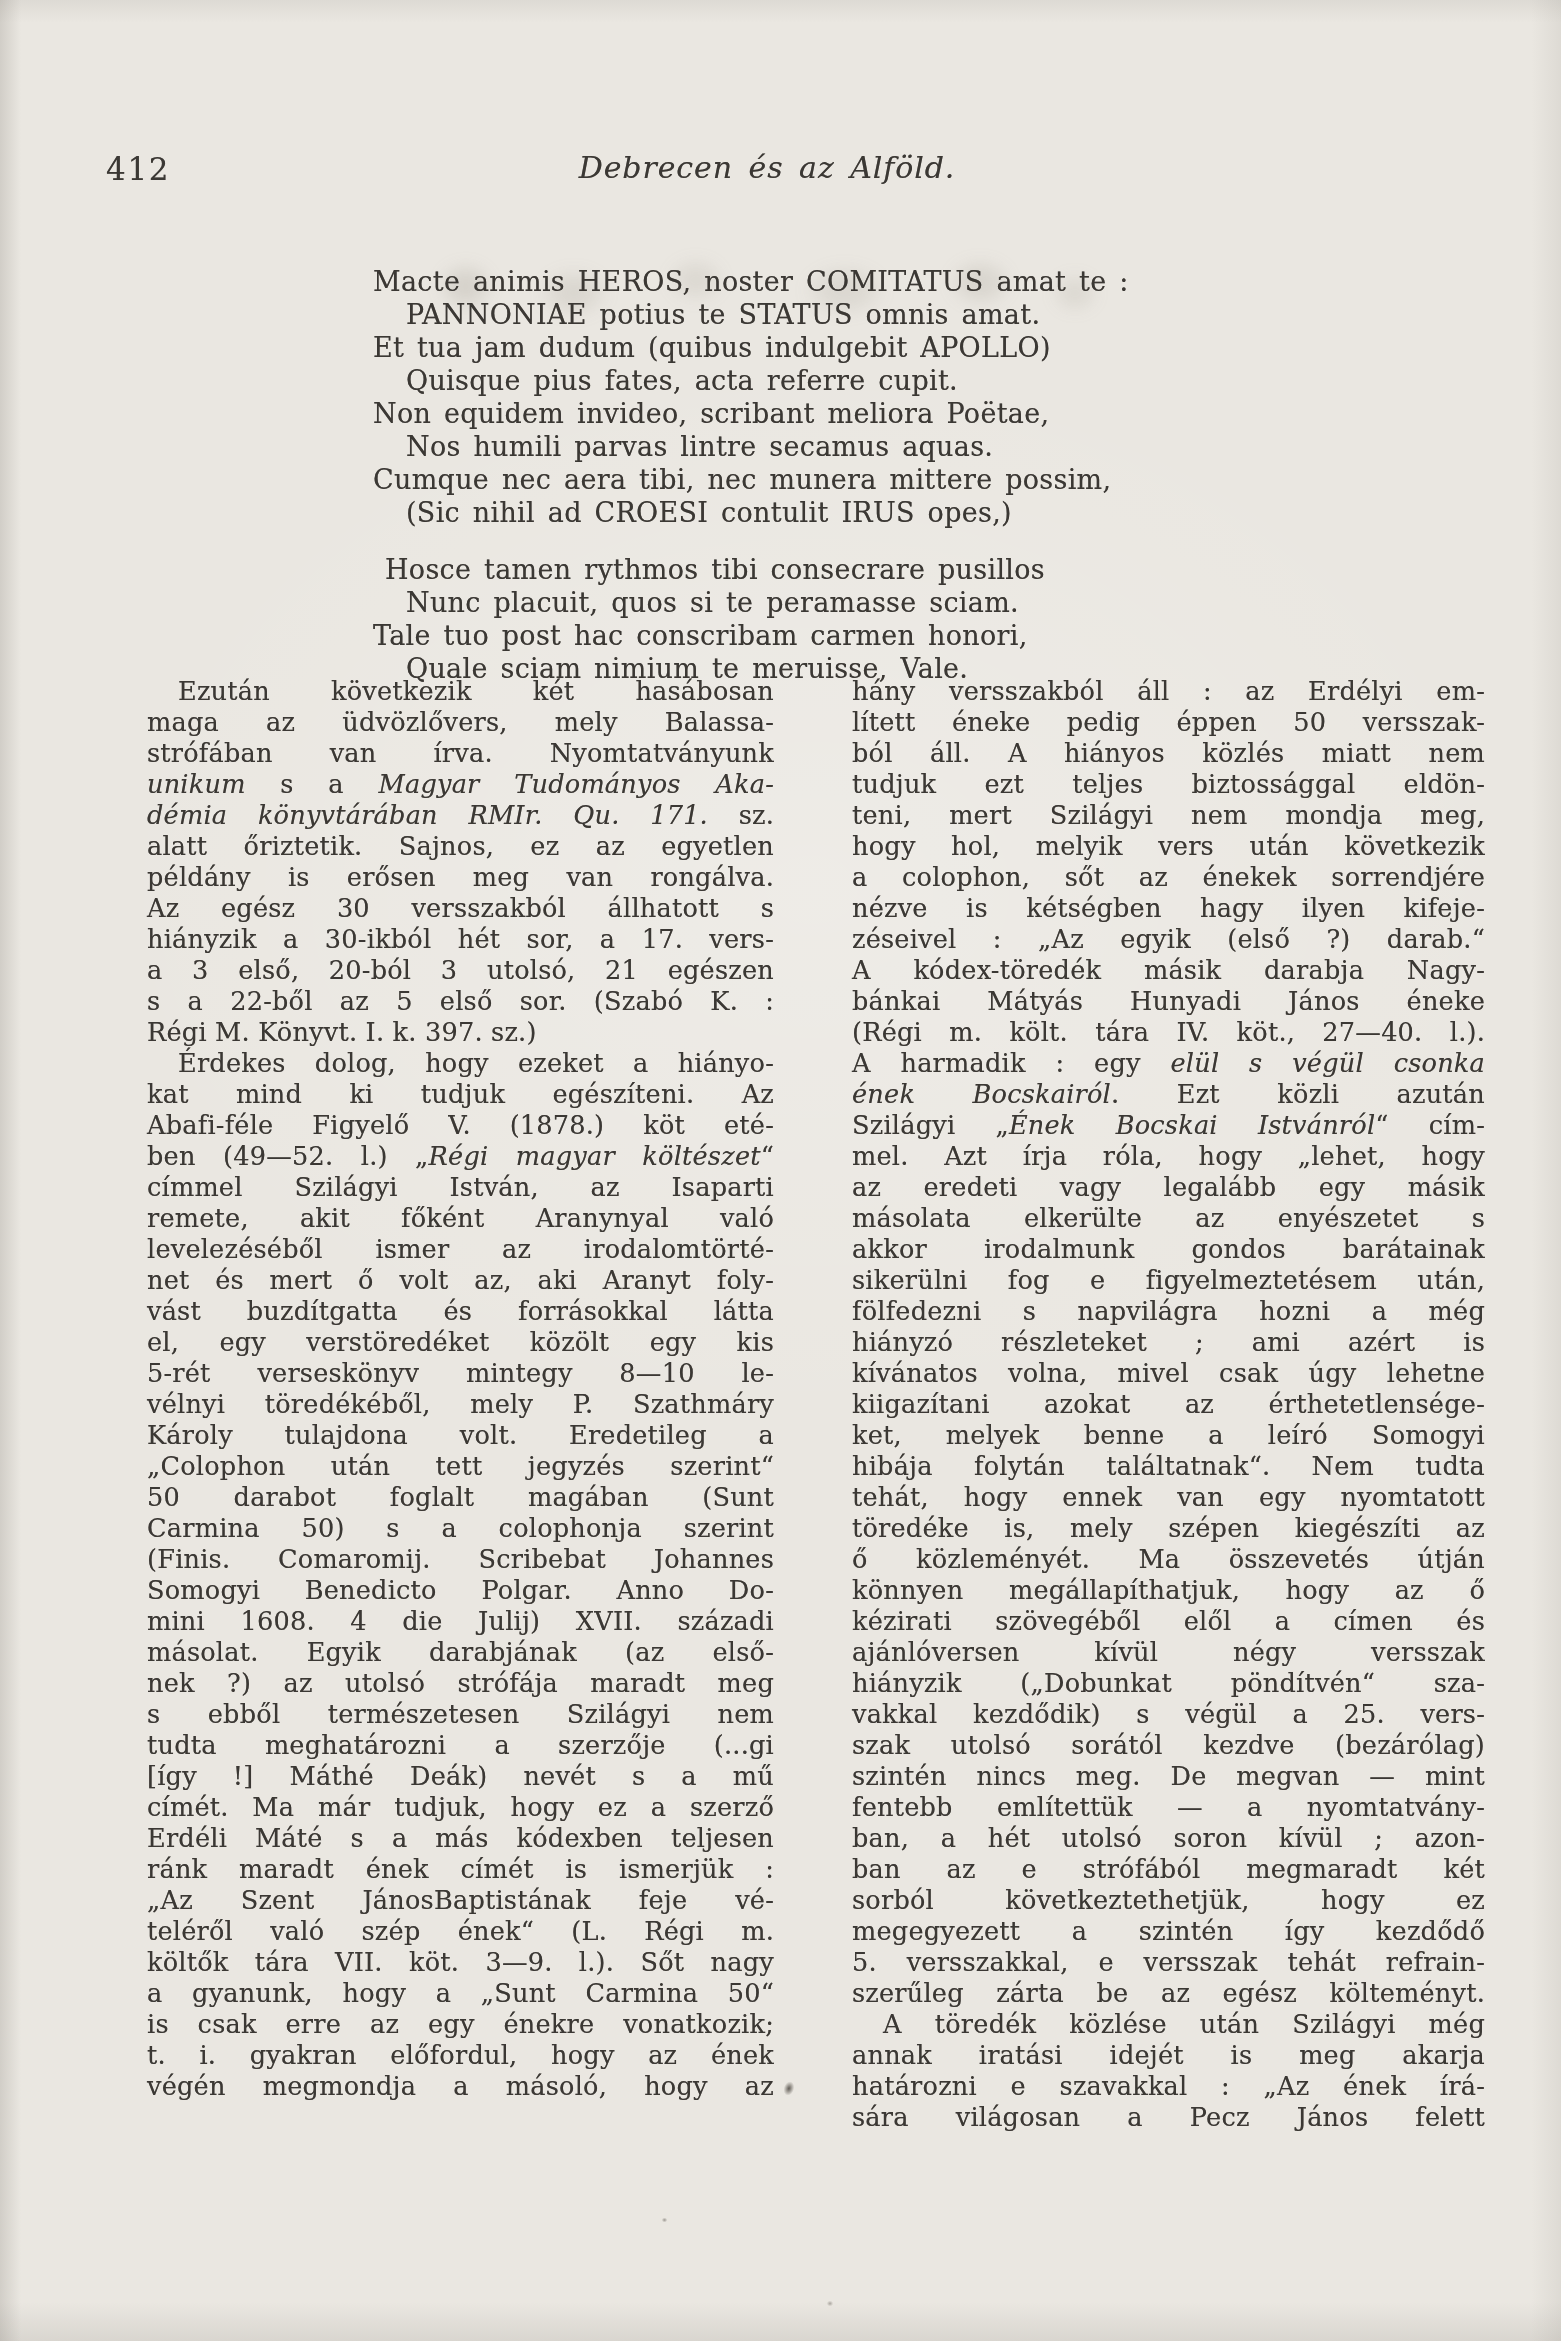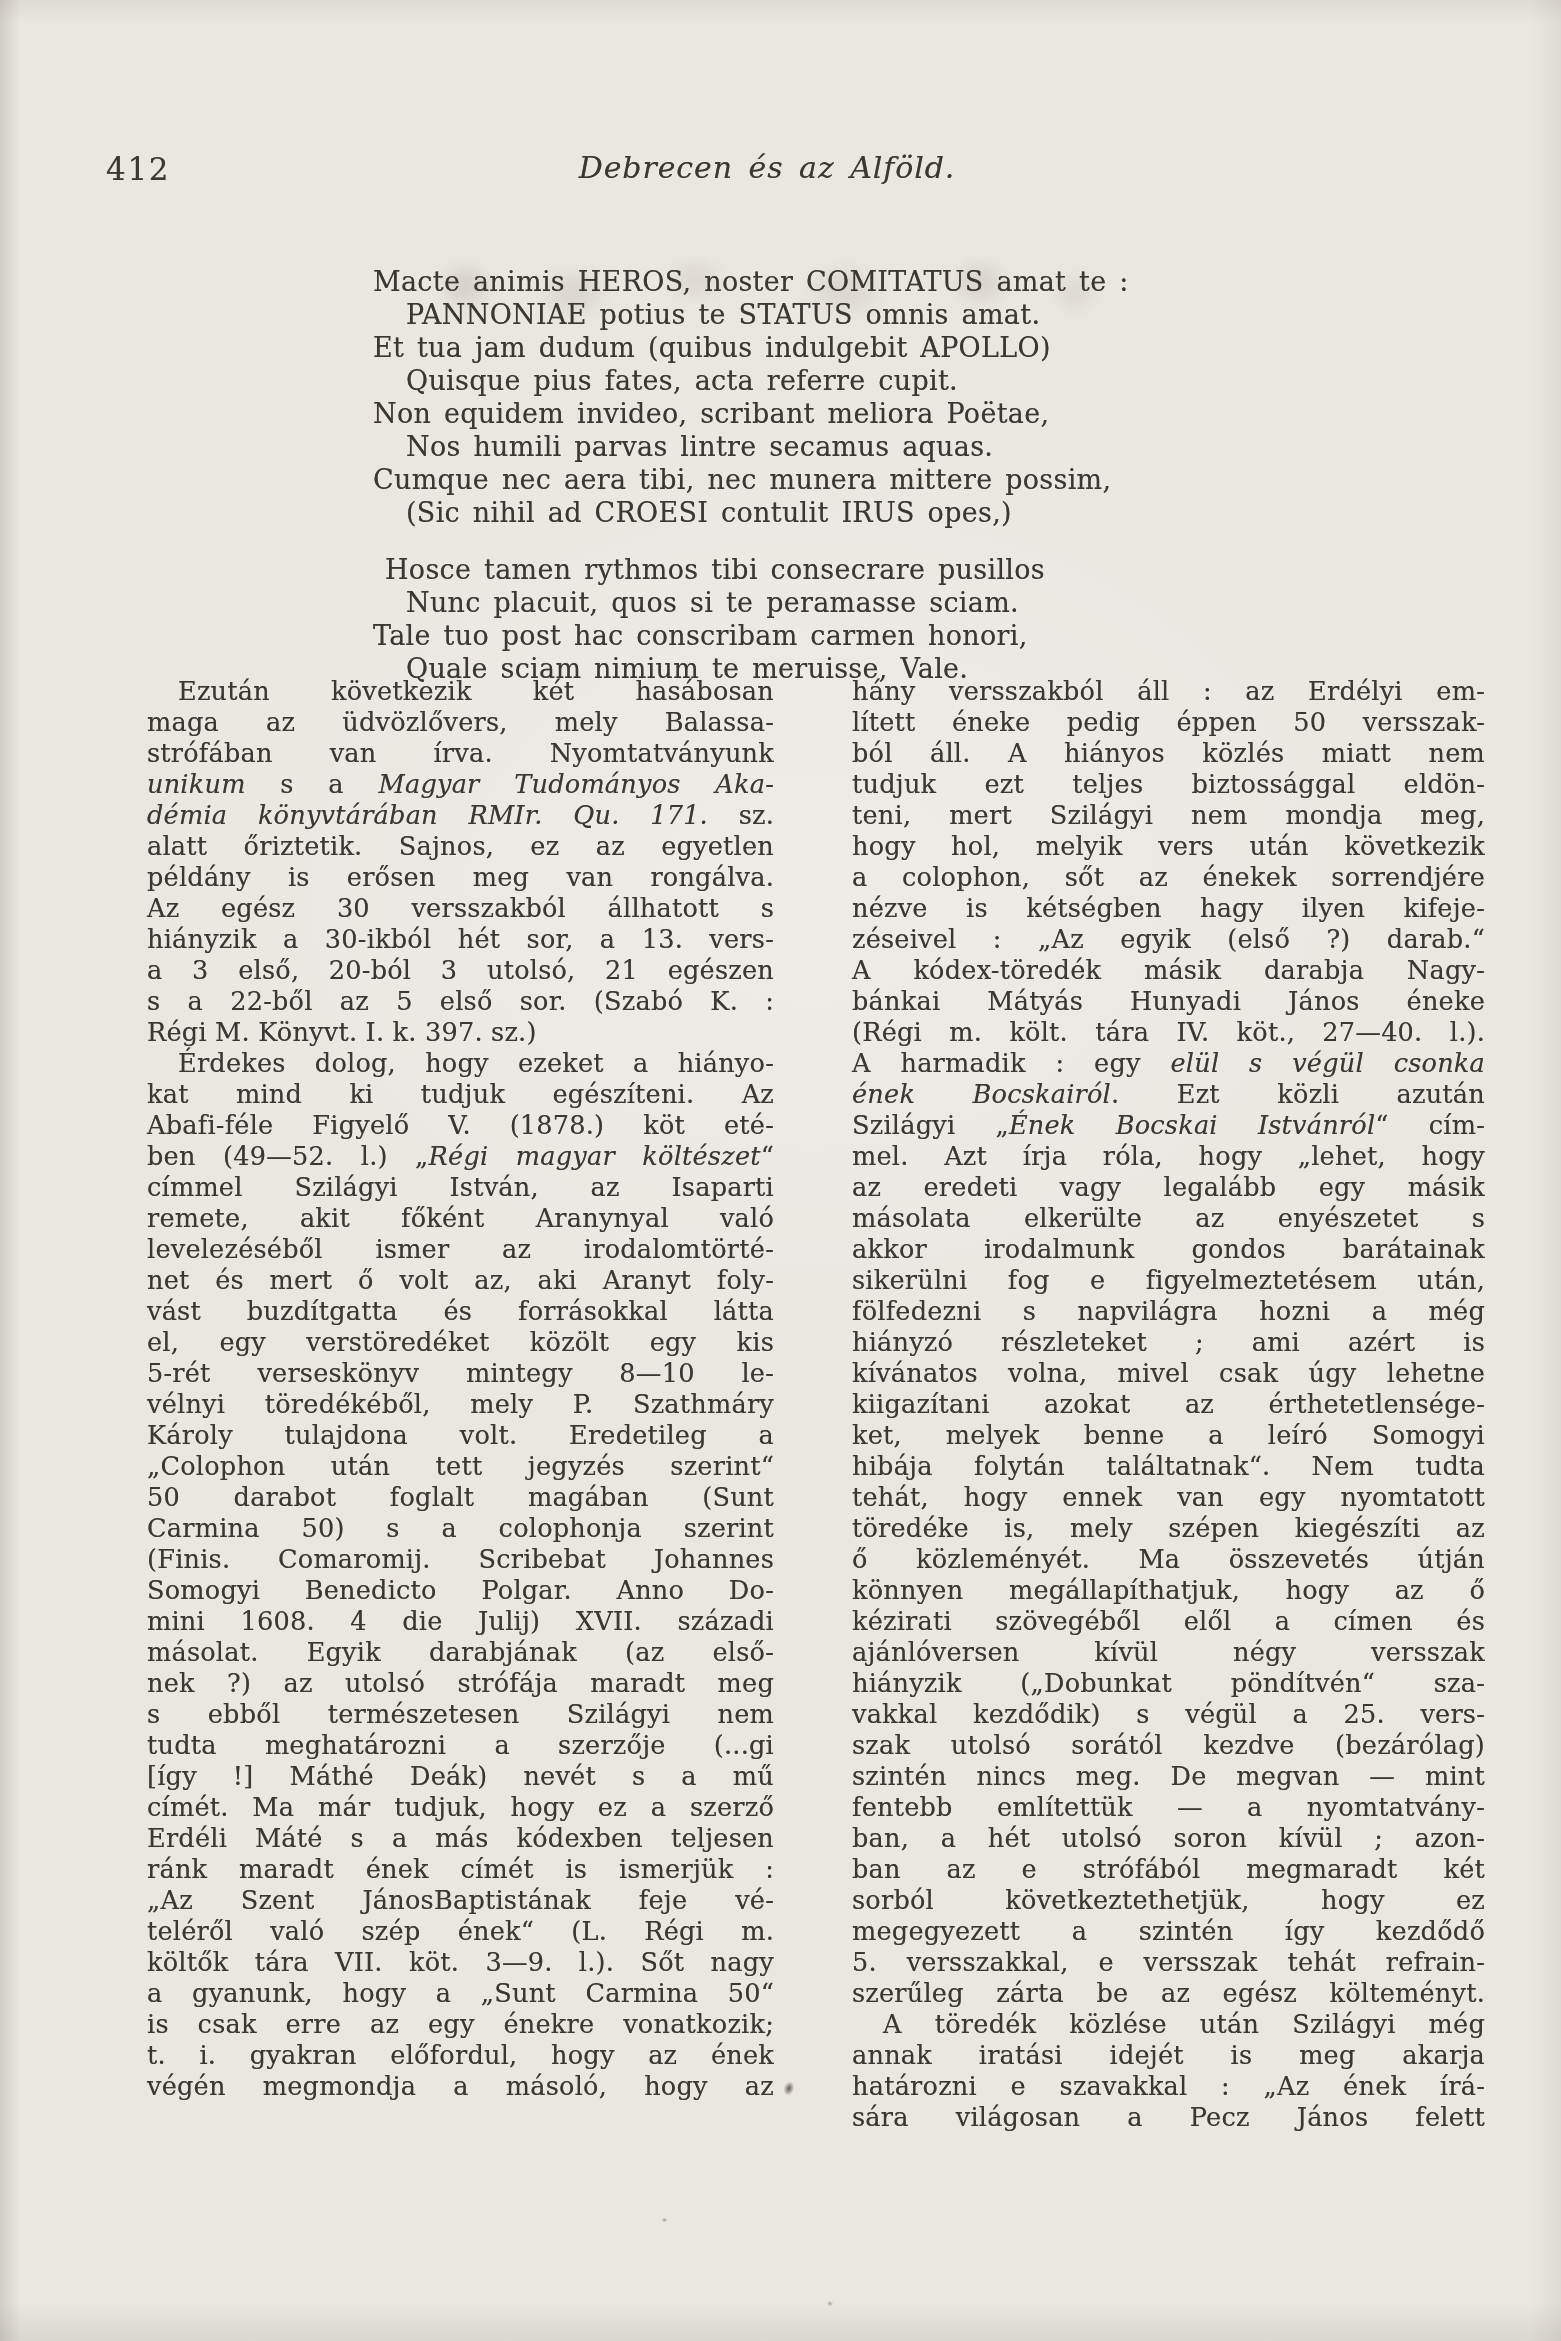--- a/index.html
+++ b/index.html
@@ -89,21 +89,21 @@
     </div>
   <div class="col col-left">
       <div class="tline indent"><span>Ezután következik két hasábosan</span></div>
       <div class="tline"><span>maga az üdvözlővers, mely Balassa-</span></div>
       <div class="tline"><span>strófában van írva. Nyomtatványunk</span></div>
       <div class="tline"><span class="it">unikum</span><span> s a </span><span class="it">Magyar Tudományos Aka-</span></div>
       <div class="tline"><span class="it">démia könyvtárában RMIr. Qu. 171.</span><span> sz.</span></div>
       <div class="tline"><span>alatt őriztetik. Sajnos, ez az egyetlen</span></div>
       <div class="tline"><span>példány is erősen meg van rongálva.</span></div>
       <div class="tline"><span>Az egész 30 versszakból állhatott s</span></div>
-      <div class="tline"><span>hiányzik a 30-ikból hét sor, a 13. vers-</span></div>
+      <div class="tline"><span>hiányzik a 30-ikból hét sor, a 17. vers-</span></div>
       <div class="tline"><span>a 3 első, 20-ból 3 utolsó, 21 egészen</span></div>
       <div class="tline"><span>s a 22-ből az 5 első sor. (Szabó K. :</span></div>
       <div class="tline end"><span>Régi M. Könyvt. I. k. 397. sz.)</span></div>
       <div class="tline indent"><span>Érdekes dolog, hogy ezeket a hiányo-</span></div>
       <div class="tline"><span>kat mind ki tudjuk egészíteni. Az</span></div>
       <div class="tline"><span>Abafi-féle Figyelő V. (1878.) köt eté-</span></div>
       <div class="tline"><span>ben (49—52. l.) „</span><span class="it">Régi magyar költészet</span><span>“</span></div>
       <div class="tline"><span>címmel Szilágyi István, az Isaparti</span></div>
       <div class="tline"><span>remete, akit főként Aranynyal való</span></div>
       <div class="tline"><span>levelezéséből ismer az irodalomtörté-</span></div>

